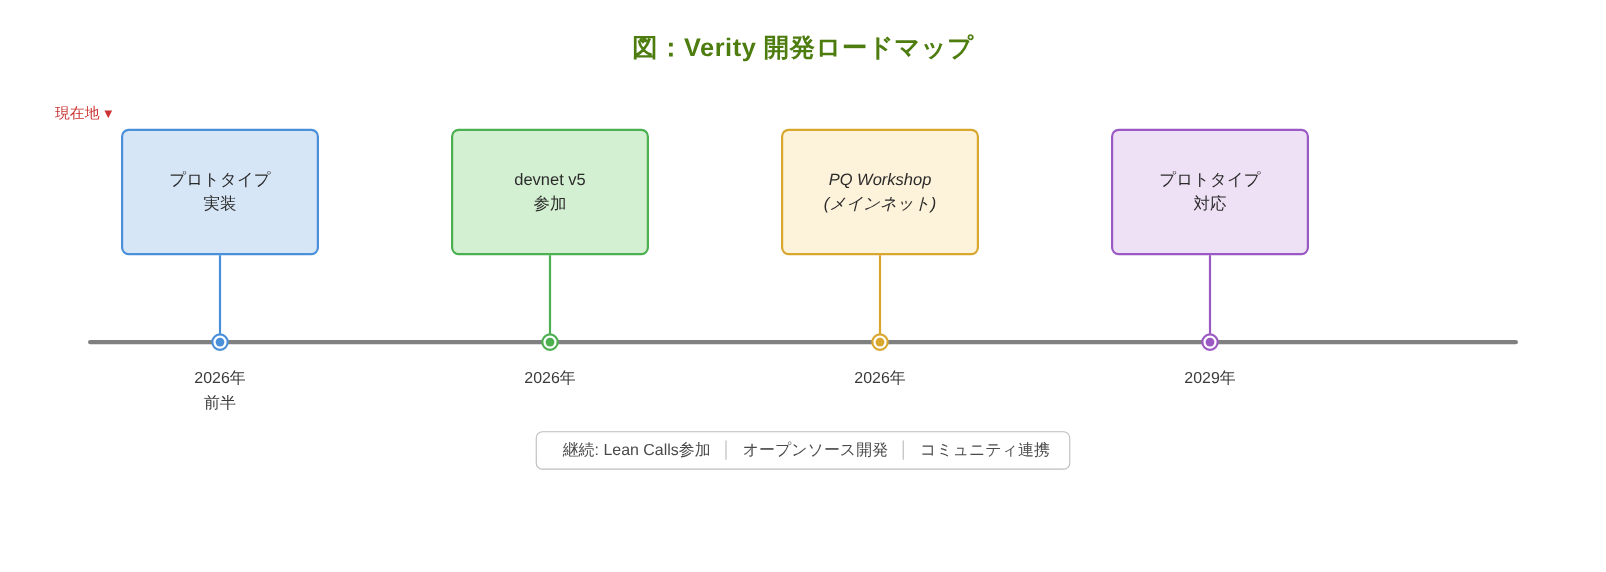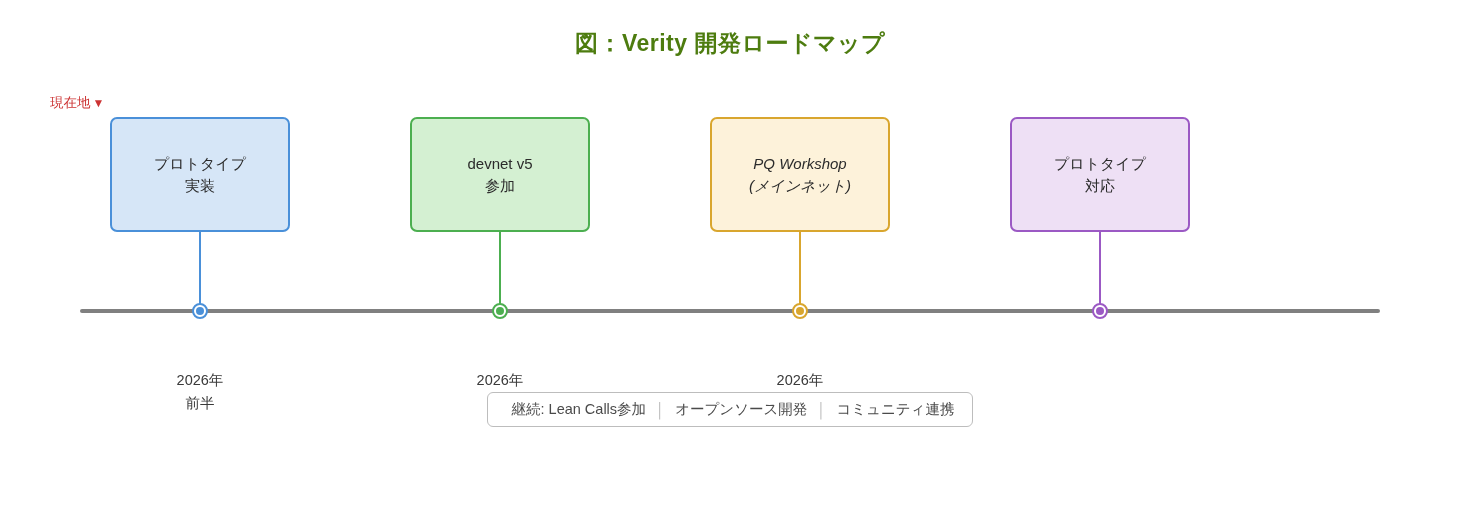--- a/index.html
+++ b/index.html
@@ -105,21 +105,20 @@
 
   .date-label {
     position: absolute;
     top: 333px;
     left: 0;
     width: 300px;
     text-align: center;
     font-size: 14.5px;
     line-height: 1.6;
     color: #3a3a3a;
-    margin-top: 36px;
   }
 
   
   #current-position {
     position: absolute;
     top: 94px;
     left: 0;
     width: 300px;
     text-align: left;
     font-size: 13.5px;
@@ -209,20 +208,24 @@
 
   <div class="milestone" style="left:950px;">
     <div class="milestone-box" style="background: rgb(238, 224, 245); border-color: rgb(155, 89, 196);">
       <span>プロトタイプ</span>
       <span class="line2">対応</span>
     </div>
     <div class="connector" style="background: rgb(155, 89, 196);"></div>
     <div class="marker" style="border-color: rgb(155, 89, 196);">
         <div class="marker-dot" style="background: rgb(155, 89, 196);"></div>
       </div>
+    <div class="date-label">
+      <div>2029年</div>
+      <div></div>
+    </div>
   </div>
 
   <div id="footer-note">
     <div class="note-box" style="border-color: rgb(189, 189, 189); padding-left: 24px;">
       <span>継続: Lean Calls参加</span>
       <span class="sep">│</span>
       <span>オープンソース開発</span>
       <span class="sep">│</span>
       <span>コミュニティ連携</span>
     </div>

